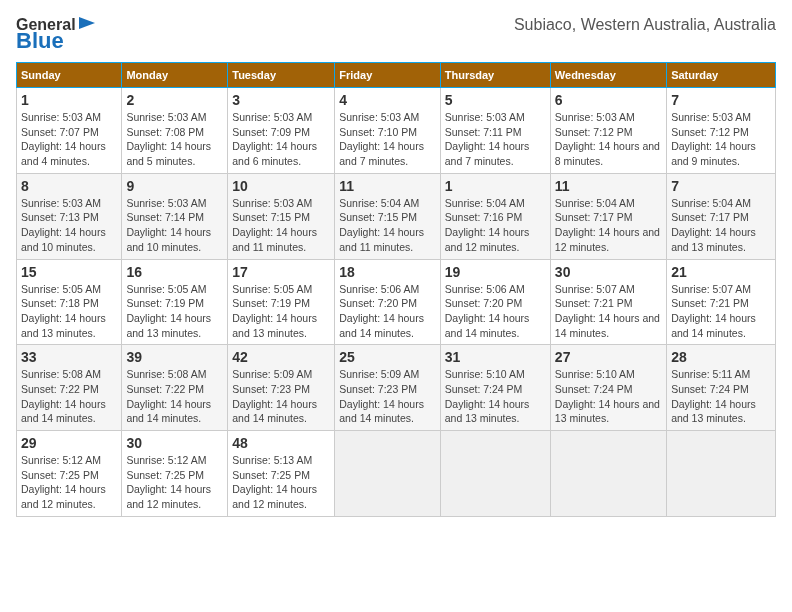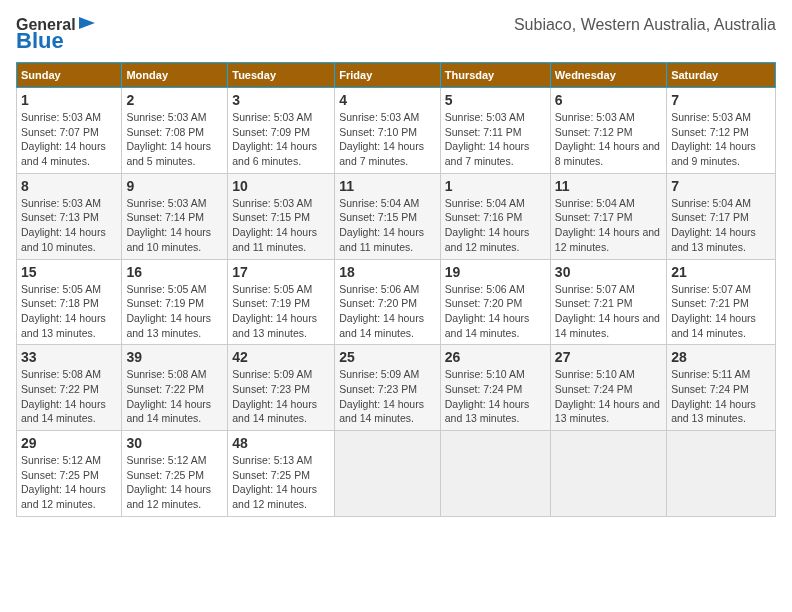--- a/index.html
+++ b/index.html
@@ -205,21 +205,21 @@
         </td>
         <td>
           <span class="day-number">42</span>
           <div class="day-info">Sunrise: 5:09 AM<br>Sunset: 7:23 PM<br>Daylight: 14 hours and 14 minutes.</div>
         </td>
         <td>
           <span class="day-number">25</span>
           <div class="day-info">Sunrise: 5:09 AM<br>Sunset: 7:23 PM<br>Daylight: 14 hours and 14 minutes.</div>
         </td>
         <td>
-          <span class="day-number">26</span>
+          <span class="day-number">31</span>
           <div class="day-info">Sunrise: 5:10 AM<br>Sunset: 7:24 PM<br>Daylight: 14 hours and 13 minutes.</div>
         </td>
         <td>
           <span class="day-number">27</span>
           <div class="day-info">Sunrise: 5:10 AM<br>Sunset: 7:24 PM<br>Daylight: 14 hours and 13 minutes.</div>
         </td>
         <td>
           <span class="day-number">28</span>
           <div class="day-info">Sunrise: 5:11 AM<br>Sunset: 7:24 PM<br>Daylight: 14 hours and 13 minutes.</div>
         </td>

